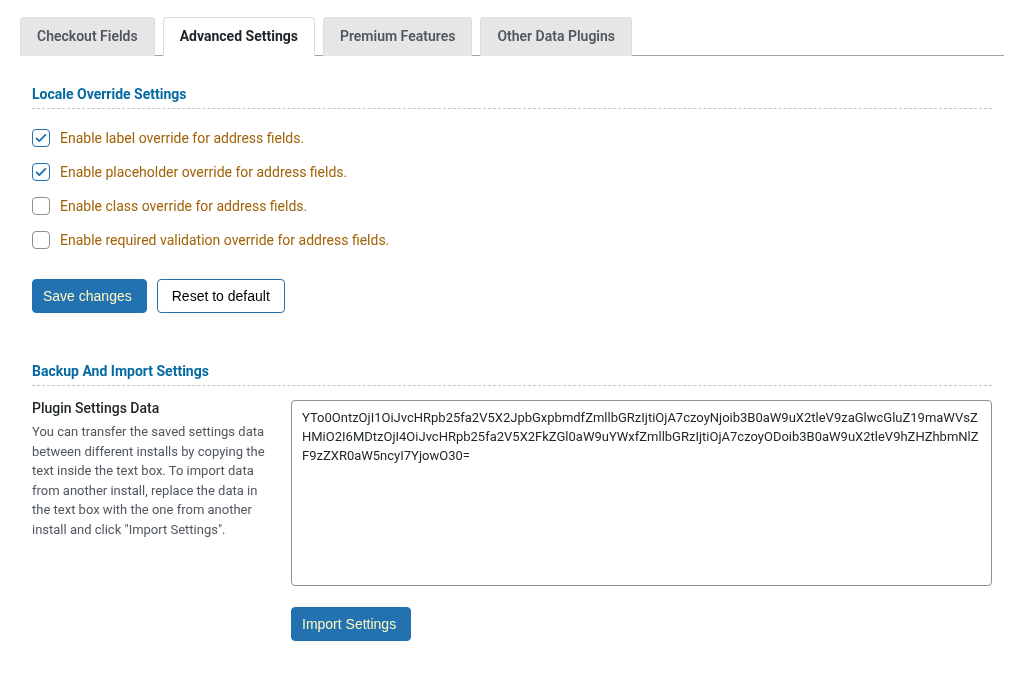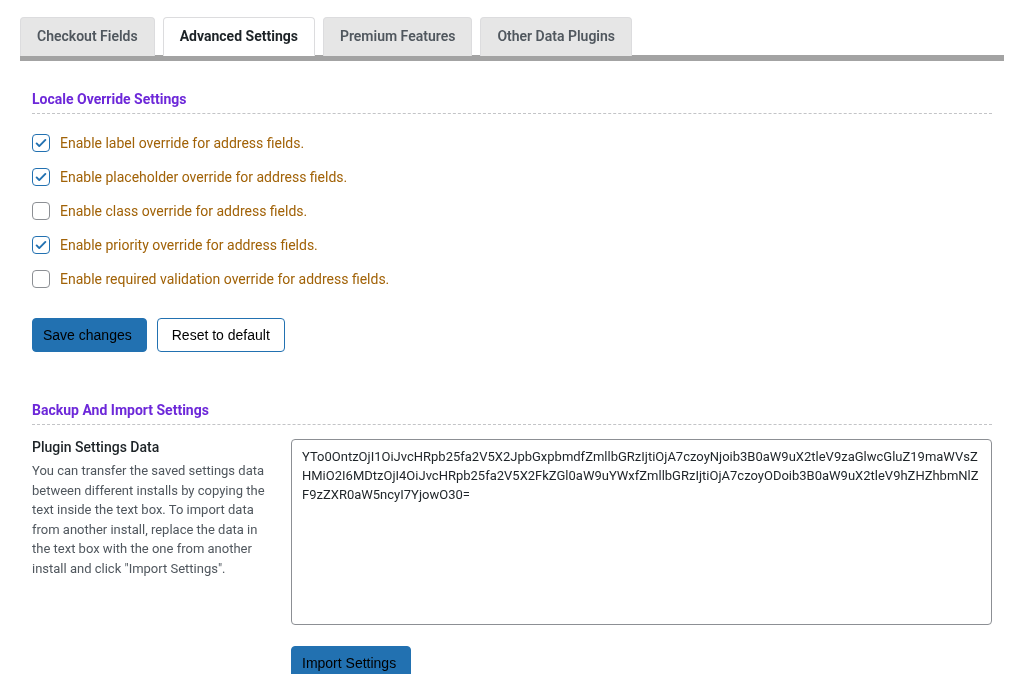--- a/index.html
+++ b/index.html
@@ -8,21 +8,21 @@
     width: 1024px; height: 674px;
     font-family: -apple-system, BlinkMacSystemFont, "Segoe UI", Roboto, sans-serif;
     background: #fff;
     color: #1d2327;
     font-size: 14px;
   }
   .page { padding: 16px 20px 24px 20px; }
   .tabbar {
     display: flex;
     gap: 8px;
-    border-bottom: 6px solid #a3a3a3;
+    border-bottom: 1px solid #a3a3a3;
     position: relative;
   }
   .tab {
     padding: 10px 16px 11px 16px;
     background: #e6e6e6;
     border: 1px solid #dcdcde;
     border-bottom: none;
     border-radius: 4px 4px 0 0;
     font-weight: 600;
     color: #50575e;
@@ -35,21 +35,21 @@
     color: #1d2327;
     font-weight: 700;
     border-bottom: 1px solid #fff;
     padding-left: 16px;
   }
 
   .section { padding: 30px 12px 0 12px; }
   .section-title {
     font-weight: 700;
     font-size: 14px;
-    color: #6d28d9;
+    color: #0369a1;
     padding-bottom: 6px;
     border-bottom: 1px dashed #c3c4c7;
     margin-bottom: 14px;
   }
 
   .cb-row {
     display: flex;
     align-items: center;
     gap: 10px;
     padding: 6px 0 10px 0;
@@ -77,21 +77,21 @@
   .btn {
     padding: 8px 14px;
     border-radius: 4px;
     font-size: 14px;
     cursor: pointer;
     border: 1px solid transparent;
   }
   .btn-primary {
     background: #2271b1;
     border-color: #2271b1;
-    color: #000000;
+    color: #fef9c3;
     padding-left: 10px;
   }
   .btn-secondary {
     background: #fff;
     border-color: #2271b1;
     color: #000000;
   }
 
   .backup-wrap { display: flex; gap: 24px; margin-top: 12px; }
   .backup-sidebar { width: 235px; flex: 0 0 235px; }
@@ -151,28 +151,20 @@
       </span>
       <span class="cb-label">Enable placeholder override for address fields.</span>
     </div>
     <div class="cb-row">
       <span class="cb">
         
       </span>
       <span class="cb-label">Enable class override for address fields.</span>
     </div>
     <div class="cb-row">
-      <span class="cb checked">
-        <svg viewBox="0 0 16 16">
-            <path fill="none" stroke="#2271b1" stroke-width="2.2" stroke-linecap="round" stroke-linejoin="round" d="M3 8.5l3 3 7-7"></path>
-          </svg>
-      </span>
-      <span class="cb-label">Enable priority override for address fields.</span>
-    </div>
-    <div class="cb-row">
       <span class="cb">
         
       </span>
       <span class="cb-label">Enable required validation override for address fields.</span>
     </div>
 
     <div class="btn-row">
       <button class="btn btn-primary">Save changes</button>
       <button class="btn btn-secondary">Reset to default</button>
     </div>

